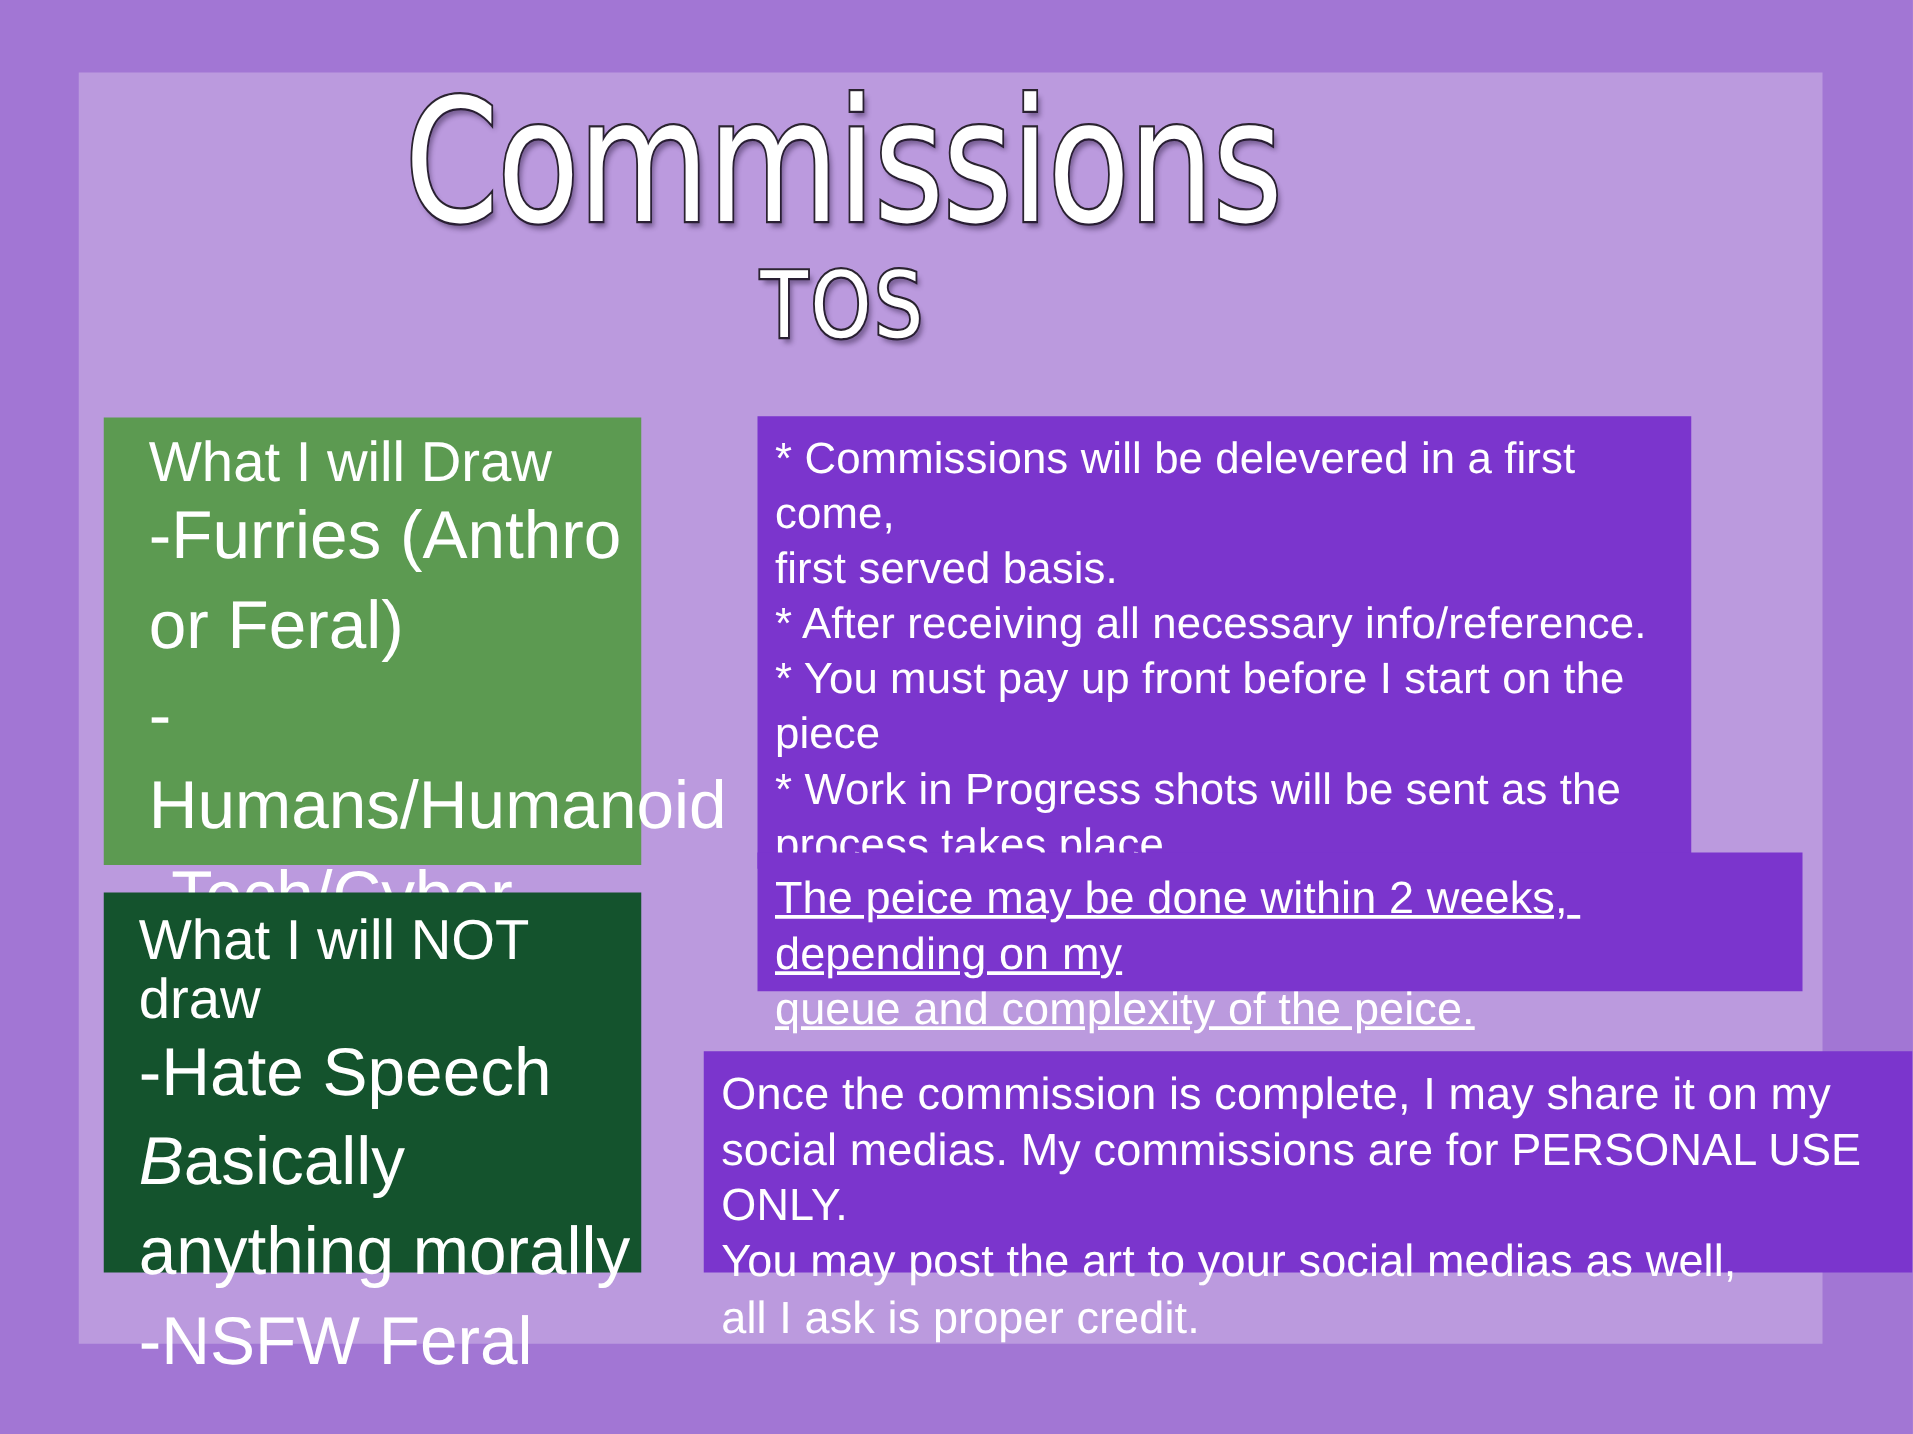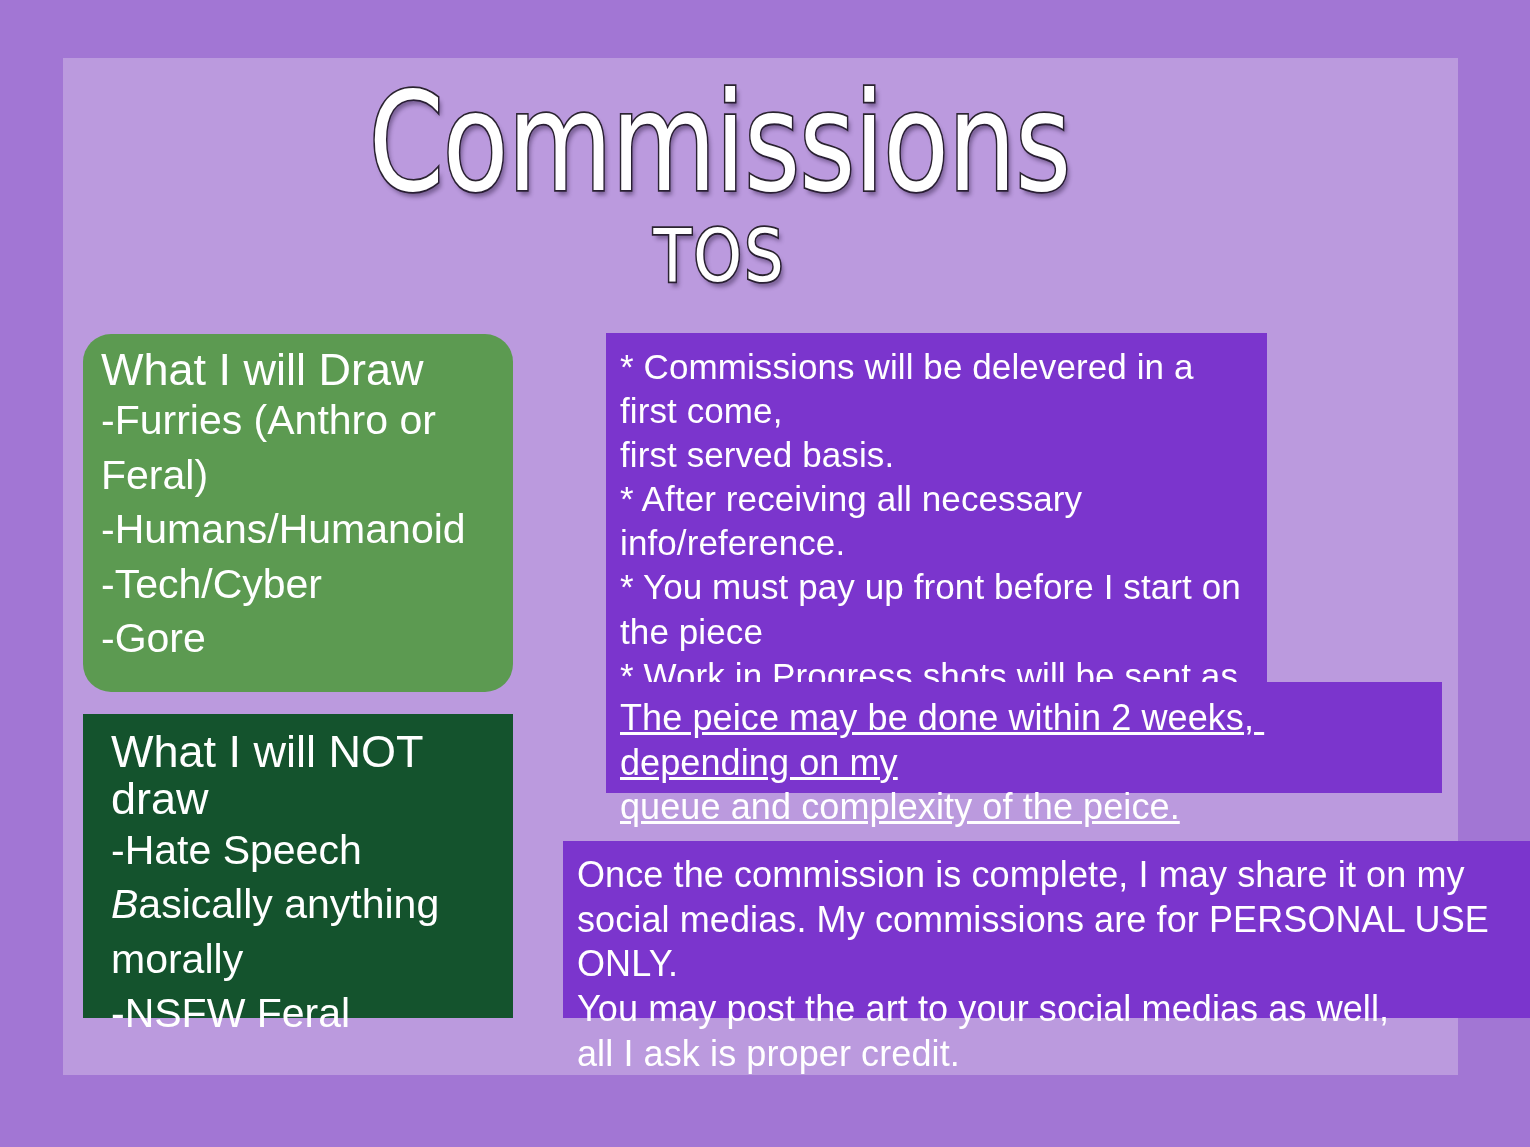--- a/index.html
+++ b/index.html
@@ -24,25 +24,24 @@
     top: 58px;
     width: 1395px;
     height: 1017px;
     background: #bb9ade;
   }
 
   
   #title-block {
     position: absolute;
     left: 63px;
-    top: 74px;
+    top: 62px;
     width: 1223px;
     text-align: center;
     pointer-events: none;
-    padding-left: 45px;
   }
   .title-main {
     font-family: "DejaVu Sans", sans-serif;
     font-size: 112px;
     line-height: 1.0;
     font-weight: 400;
     color: #ffffff;
     letter-spacing: -1px;
     transform: scaleY(1.22) scaleX(0.96);
     transform-origin: 50% 0%;
@@ -81,61 +80,60 @@
     white-space: pre-wrap;
   }
 
   
   #box-will-draw {
     left: 83px;
     top: 334px;
     width: 430px;
     height: 358px;
     background: #5c9a51;
-    padding: 12px 0 0 18px;
-    border-radius: 28px;
+    padding: 12px 0 0 36px;
   }
   
   #box-wont-draw {
     left: 83px;
     top: 714px;
     width: 430px;
     height: 304px;
     background: #14532d;
     padding: 14px 0 0 28px;
   }
   .list-heading {
     font-size: 45px;
     line-height: 1.05;
     letter-spacing: 0px;
     margin-bottom: 6px;
   }
   .list-item {
-    font-size: 41px;
+    font-size: 54px;
     line-height: 1.33;
     letter-spacing: 0px;
   }
   .list-item.spaced-above {
     margin-top: 44px;
   }
   .italic-lead {
     font-style: italic;
   }
   .all-italic {
     font-style: italic;
   }
 
   
   .purple-box {
     background: #7b35cd;
   }
   #box-terms {
     left: 606px;
     top: 333px;
-    width: 661px;
+    width: 747px;
     height: 362px;
     padding: 12px 10px 0 14px;
   }
   #box-timeline {
     left: 606px;
     top: 682px;
     width: 836px;
     height: 111px;
     padding: 14px 10px 0 14px;
     text-decoration: underline;

